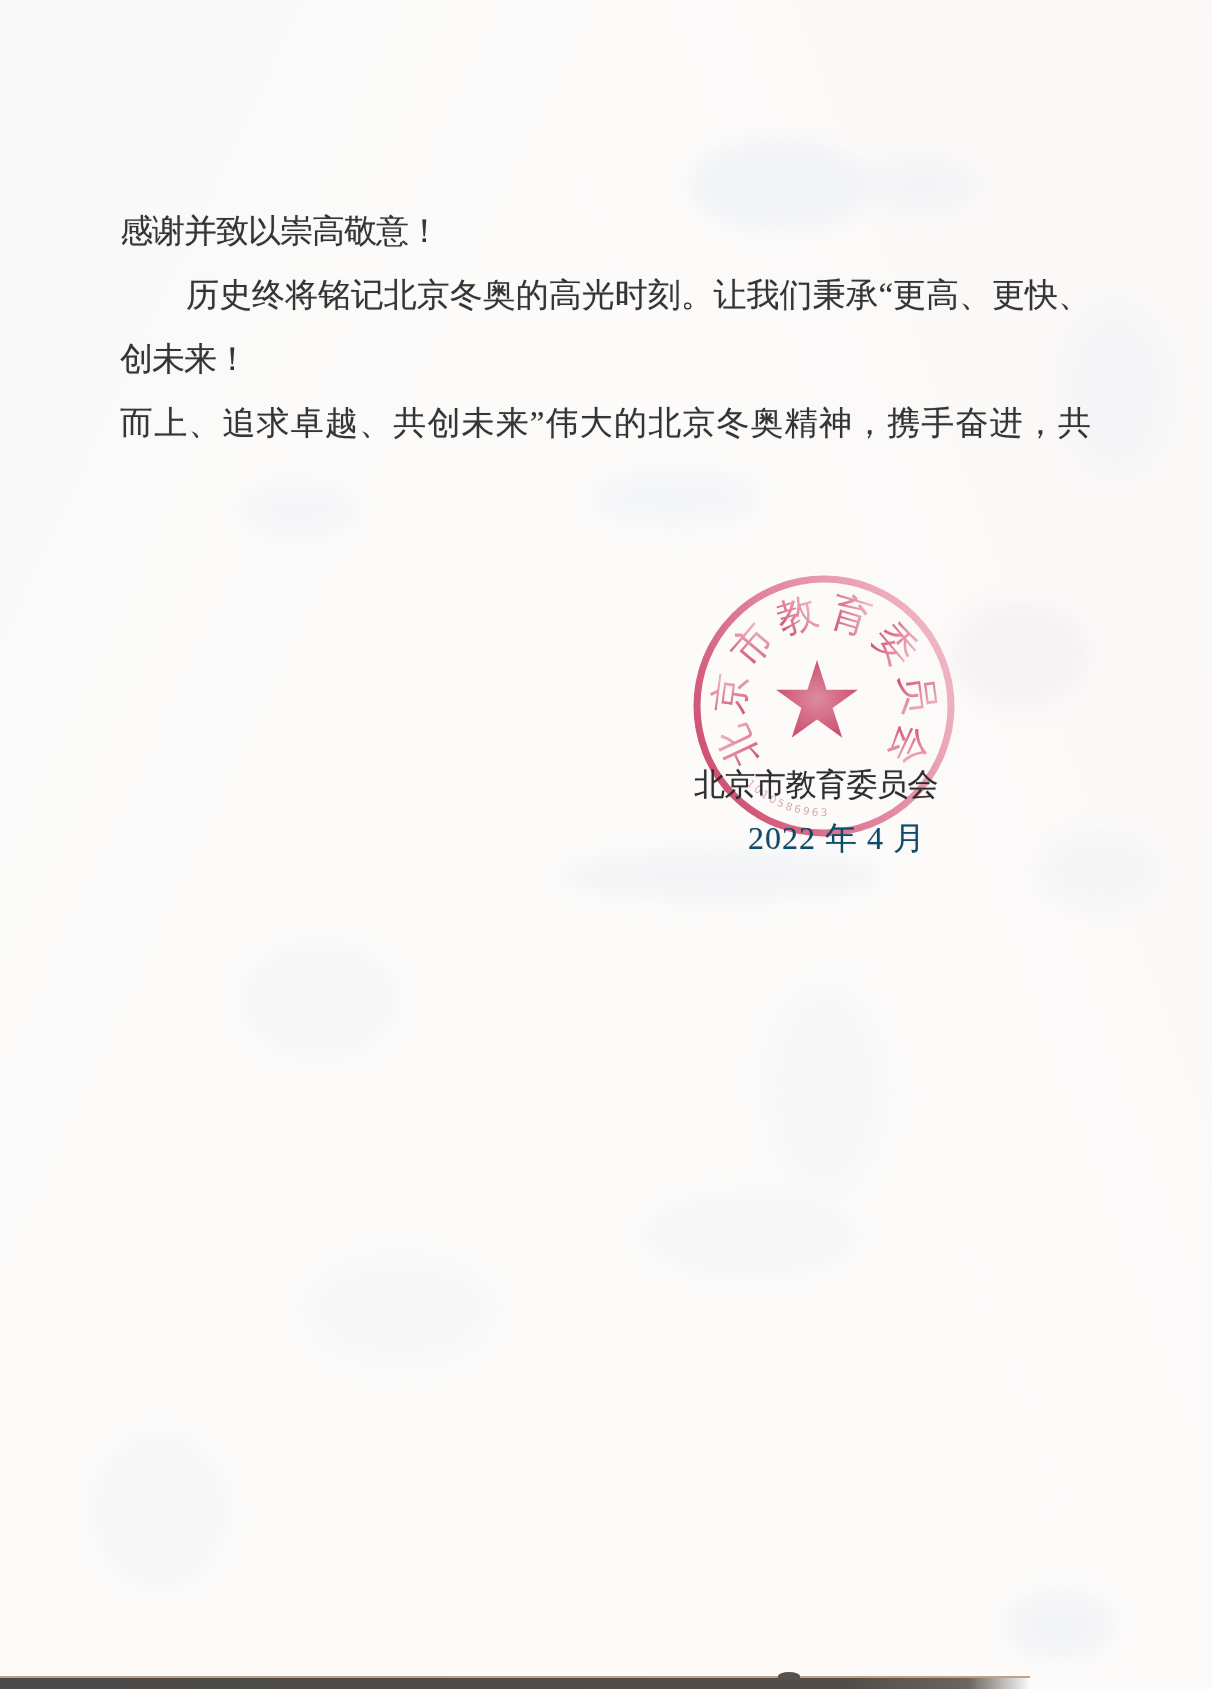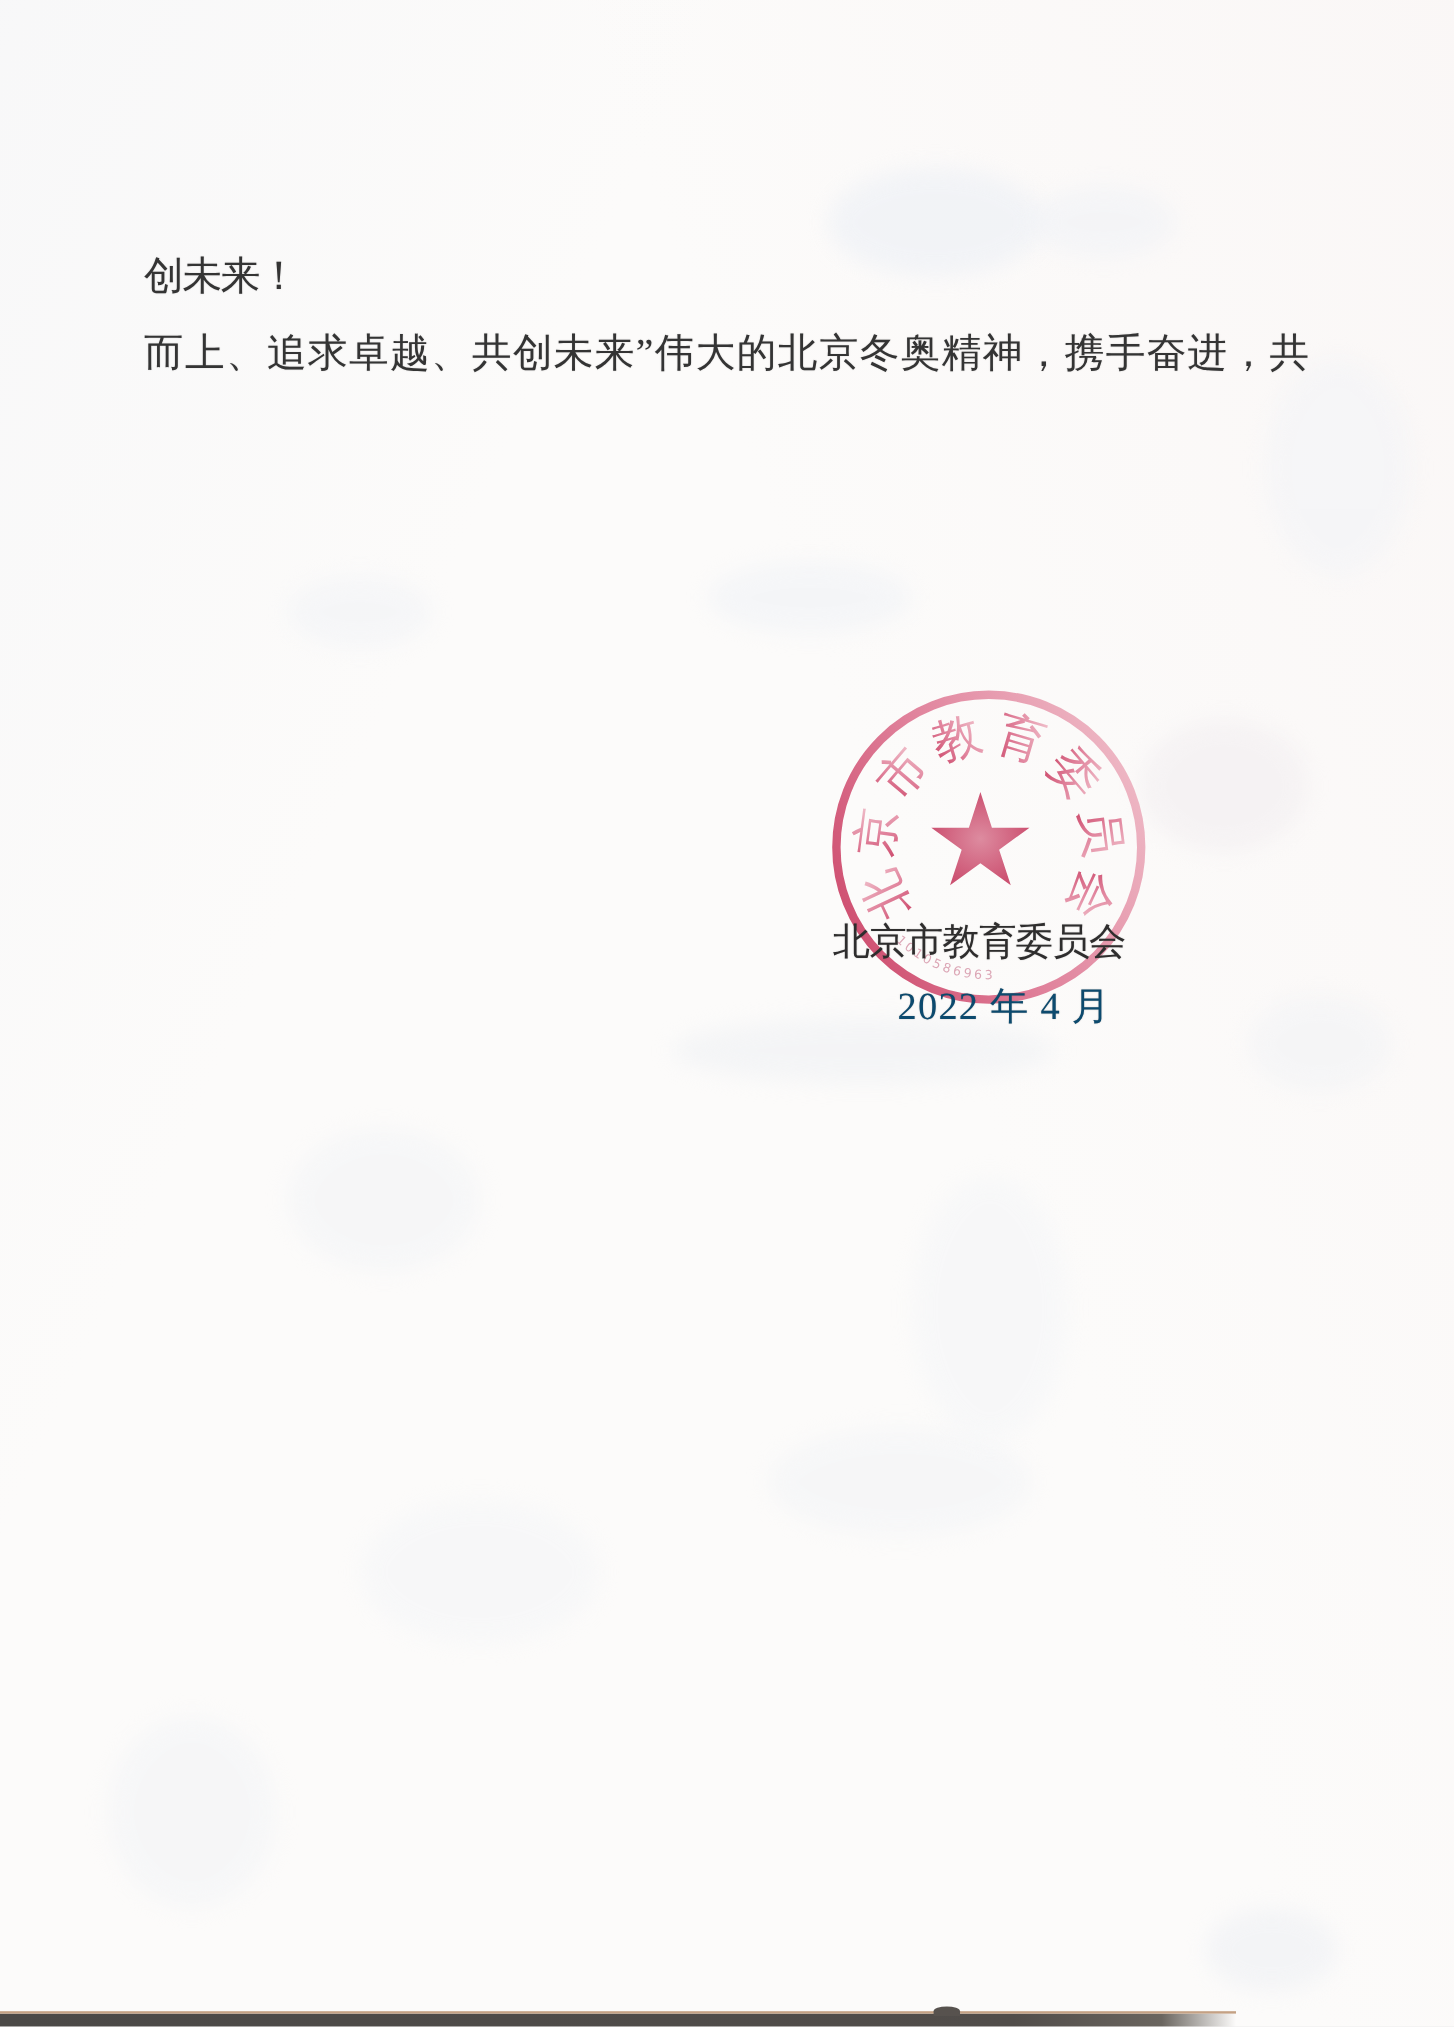--- a/index.html
+++ b/index.html
@@ -76,20 +76,22 @@
   <div class="smudge" style="left:560px;top:848px;width:320px;height:55px;background:#eff1f4;opacity:.6;"></div>
   <div class="smudge" style="left:240px;top:940px;width:160px;height:120px;background:#f1f3f6;opacity:.5;"></div>
   <div class="smudge" style="left:1040px;top:830px;width:120px;height:80px;background:#f0f2f5;opacity:.5;"></div>
   <div class="smudge" style="left:640px;top:1190px;width:220px;height:90px;background:#f1f3f6;opacity:.5;"></div>
   <div class="smudge" style="left:90px;top:1430px;width:140px;height:160px;background:#f1f3f6;opacity:.5;"></div>
   <div class="smudge" style="left:1005px;top:1590px;width:110px;height:70px;background:#eef0f4;opacity:.6;"></div>
   <div class="smudge" style="left:300px;top:1250px;width:200px;height:120px;background:#f2f4f7;opacity:.45;"></div>
   <div class="smudge" style="left:760px;top:980px;width:130px;height:220px;background:#f2f4f7;opacity:.45;"></div>
 
   <div class="body-text">
+    <div class="line">感谢并致以崇高敬意！</div>
+    <div class="line l-just l-indent">历史终将铭记北京冬奥的高光时刻。让我们秉承“更高、更快、</div>
     <div class="line">创未来！</div>
     <div class="line l-just">而上、追求卓越、共创未来”伟大的北京冬奥精神，携手奋进，共</div>
   </div>
 
   <div class="seal">
     <svg width="300" height="300" viewBox="0 0 300 300" xmlns="http://www.w3.org/2000/svg">
       <defs>
         <linearGradient id="ringGrad" x1="0%" y1="75%" x2="100%" y2="25%">
           <stop offset="0%" stop-color="#c93a5f"></stop>
           <stop offset="45%" stop-color="#dd7390"></stop>

